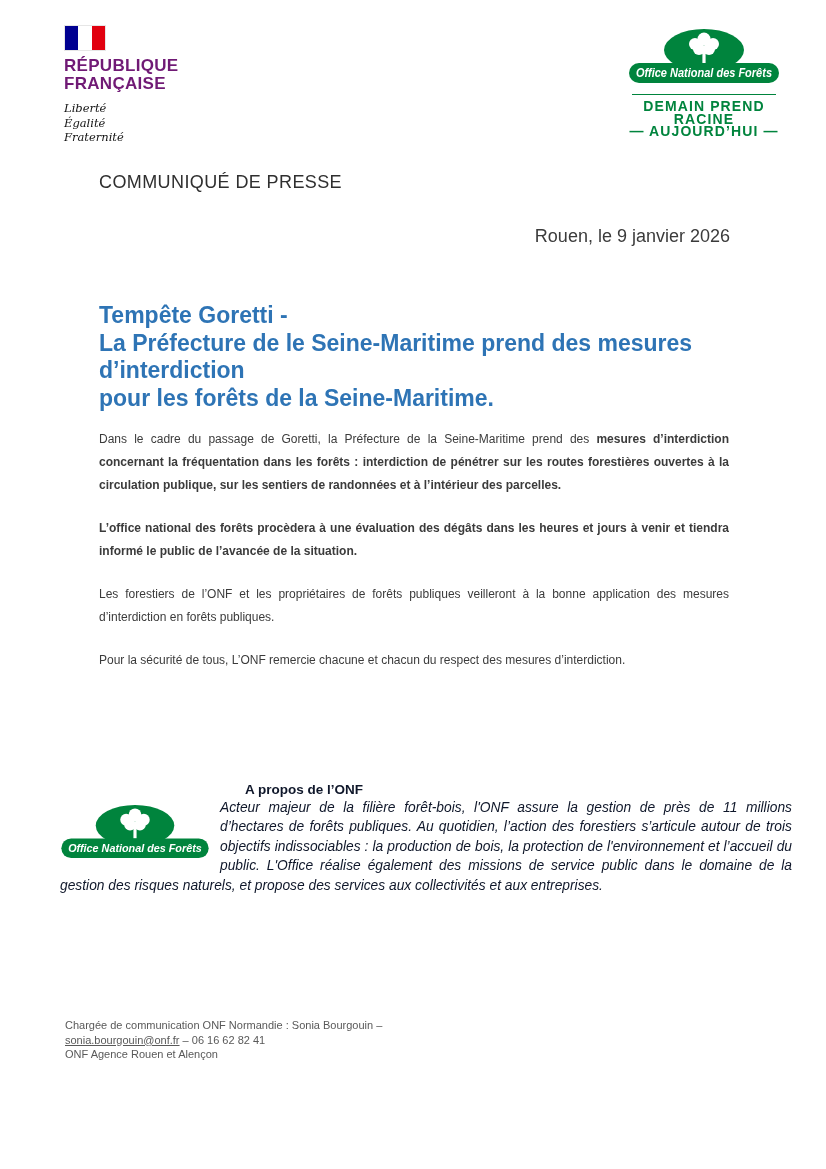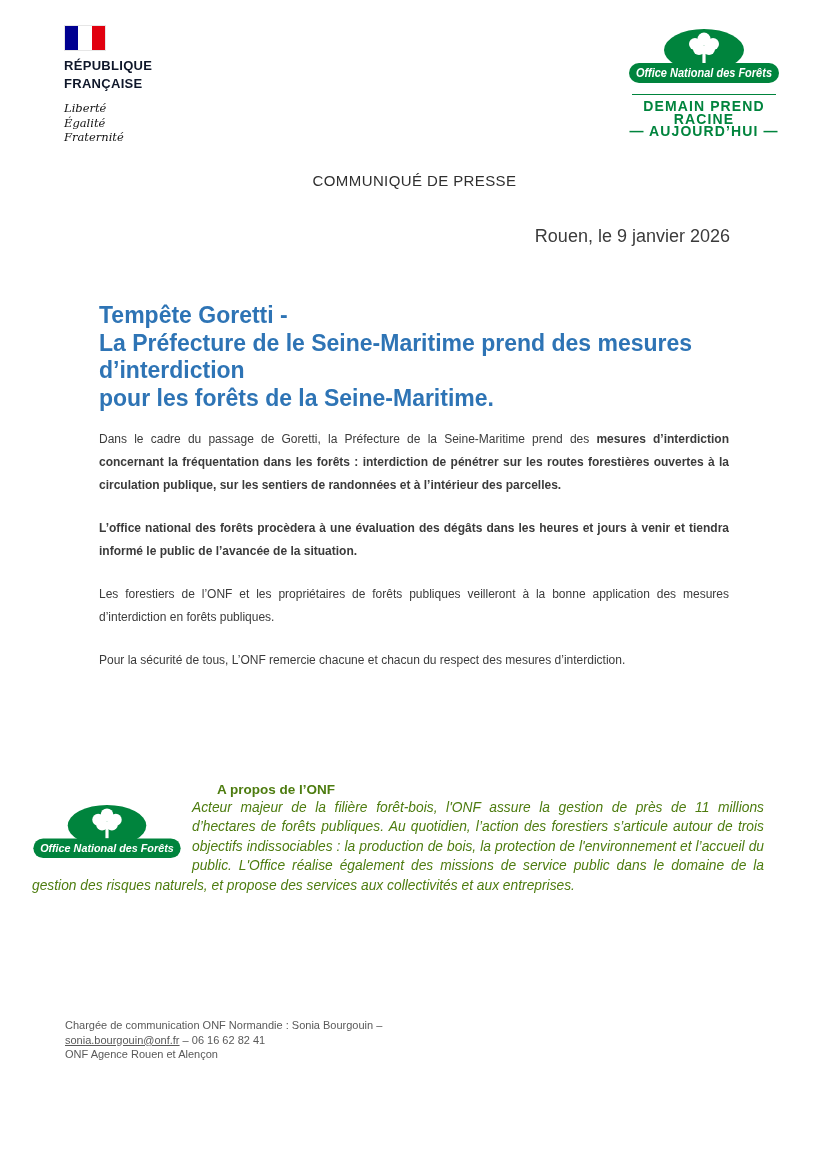--- a/index.html
+++ b/index.html
@@ -6,48 +6,48 @@
   .page{position:relative;width:826px;height:1169px;background:#ffffff;
         font-family:"Liberation Sans",sans-serif;color:#3b3b3b;overflow:hidden;}
 
   
   .rf-logo{position:absolute;left:64px;top:26px;}
   .rf-flag{display:flex;width:40px;height:24px;margin:0 0 7px 1px;outline:1px solid #e6e6e6;}
   .rf-flag .stripe{flex:1;}
   .stripe-blue{background:#000091;}
   .stripe-white{background:#ffffff;}
   .stripe-red{background:#e1000f;}
-  .rf-name{font-weight:bold;font-size:13px;line-height:18px;letter-spacing:.3px;color:#0f172a;}
+  .rf-name{font-weight:bold;font-size:17px;line-height:18px;letter-spacing:.3px;color:#701a75;}
   .rf-motto{margin-top:8px;font-family:"DejaVu Serif",serif;font-style:italic;
             font-size:11.5px;line-height:14.5px;color:#111;}
 
   
   .onf-header{position:absolute;top:28px;right:46px;width:152px;text-align:center;}
   .onf-divider{height:1px;background:#00843d;margin:6px 4px 5px;}
   .onf-tagline{color:#00843d;font-size:14px;font-weight:bold;letter-spacing:1.1px;line-height:12.5px;}
 
   
-  .kicker{position:absolute;top:172px;left:99px;right:96px;text-align:center;
-          font-size:15px;letter-spacing:.4px;color:#2f2f2f;}
+  .kicker{position:absolute;top:172px;left:99px;right:96px;text-align:left;
+          font-size:18px;letter-spacing:.4px;color:#2f2f2f;}
   .dateline{position:absolute;top:226px;left:99px;right:96px;text-align:right;
             font-size:18px;color:#3b3b3b;}
 
   
   .title{position:absolute;left:99px;top:302px;width:666px;margin:0;
          font-size:23px;line-height:27.5px;font-weight:bold;color:#2e74b5;}
   .title .t-line{display:block;}
 
   
   .body-text{position:absolute;left:99px;top:428px;width:630px;
              font-size:12px;line-height:23px;text-align:justify;color:#3b3b3b;}
   .body-text p{margin:0 0 20px;}
   .bold{font-weight:bold;}
 
   
-  .about{position:absolute;left:32px;top:782px;width:732px;color:#4d7c0f;}
+  .about{position:absolute;left:60px;top:782px;width:732px;color:#0f172a;}
   .about-heading{font-weight:bold;font-size:13.5px;margin:0 0 1px 185px;}
   .about-body{font-style:italic;font-size:13.8px;line-height:19.4px;text-align:justify;}
   .about-logo{float:left;width:150px;margin:6px 10px 6px 0;}
 
   
   .footer{position:absolute;left:65px;right:64px;top:1018px;display:flex;
           justify-content:space-between;align-items:flex-start;
           font-size:11px;line-height:14.5px;color:#595959;flex-direction:column;}
   .email{color:#595959;text-decoration:underline;}
 </style>

